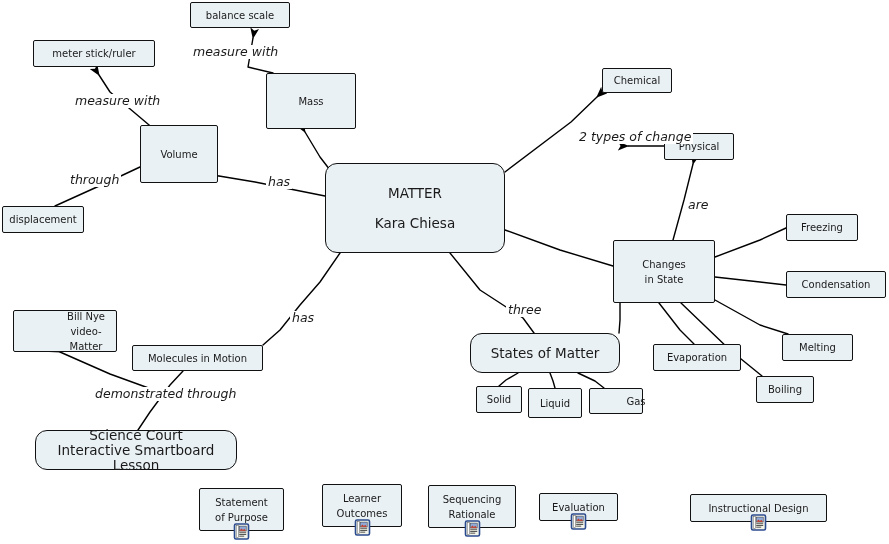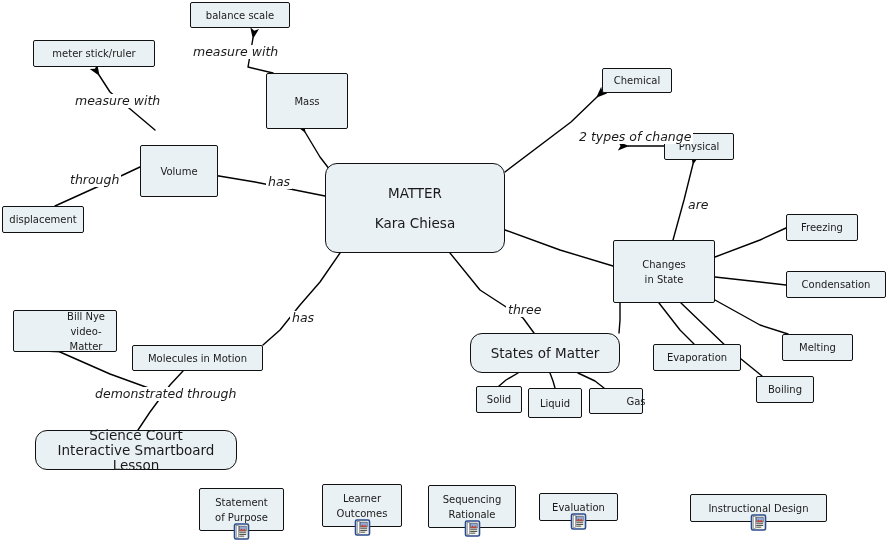--- a/index.html
+++ b/index.html
@@ -100,22 +100,22 @@
         <polyline points="340,253 320,282 300,305 280,330 263,345" fill="none" stroke="#000000" stroke-width="1.4" stroke-linecap="round" stroke-linejoin="round"></polyline>
         <polyline points="60,352 110,374 165,394" fill="none" stroke="#000000" stroke-width="1.4" stroke-linecap="round" stroke-linejoin="round" marker-start="url(#arrowhead)"></polyline>
         <polyline points="183,371 170,385 150,412 138,430" fill="none" stroke="#000000" stroke-width="1.4" stroke-linecap="round" stroke-linejoin="round"></polyline>
       </g>
   </svg>
 
   <div id="nodes-group">
       <div class="node" style="left: 190px; top: 2px; width: 100px; height: 26px;">balance scale</div>
       <div class="node" style="left: 33px; top: 40px; width: 122px; height: 27px;">meter stick/ruler</div>
       <div class="node" style="left: 602px; top: 68px; width: 70px; height: 25px;">Chemical</div>
-      <div class="node" style="left: 266px; top: 73px; width: 82px; height: 56px;">Mass</div>
-      <div class="node" style="left: 140px; top: 125px; width: 78px; height: 52px; margin-top: 20px;">Volume</div>
+      <div class="node" style="left: 266px; top: 73px; width: 90px; height: 56px;">Mass</div>
+      <div class="node" style="left: 140px; top: 125px; width: 78px; height: 58px;">Volume</div>
       <div class="node" style="left: 664px; top: 133px; width: 70px; height: 27px;">Physical</div>
       <div class="node big" style="left: 325px; top: 163px; width: 180px; height: 90px;">MATTER
 
 Kara Chiesa</div>
       <div class="node" style="left: 2px; top: 206px; width: 82px; height: 27px;">displacement</div>
       <div class="node" style="left: 786px; top: 214px; width: 72px; height: 27px;">Freezing</div>
       <div class="node" style="left: 613px; top: 240px; width: 102px; height: 63px;">Changes
 in State</div>
       <div class="node" style="left: 786px; top: 271px; width: 100px; height: 27px;">Condensation</div>
       <div class="node" style="left: 13px; top: 310px; width: 104px; height: 42px; padding-left: 48px;">Bill Nye video-

